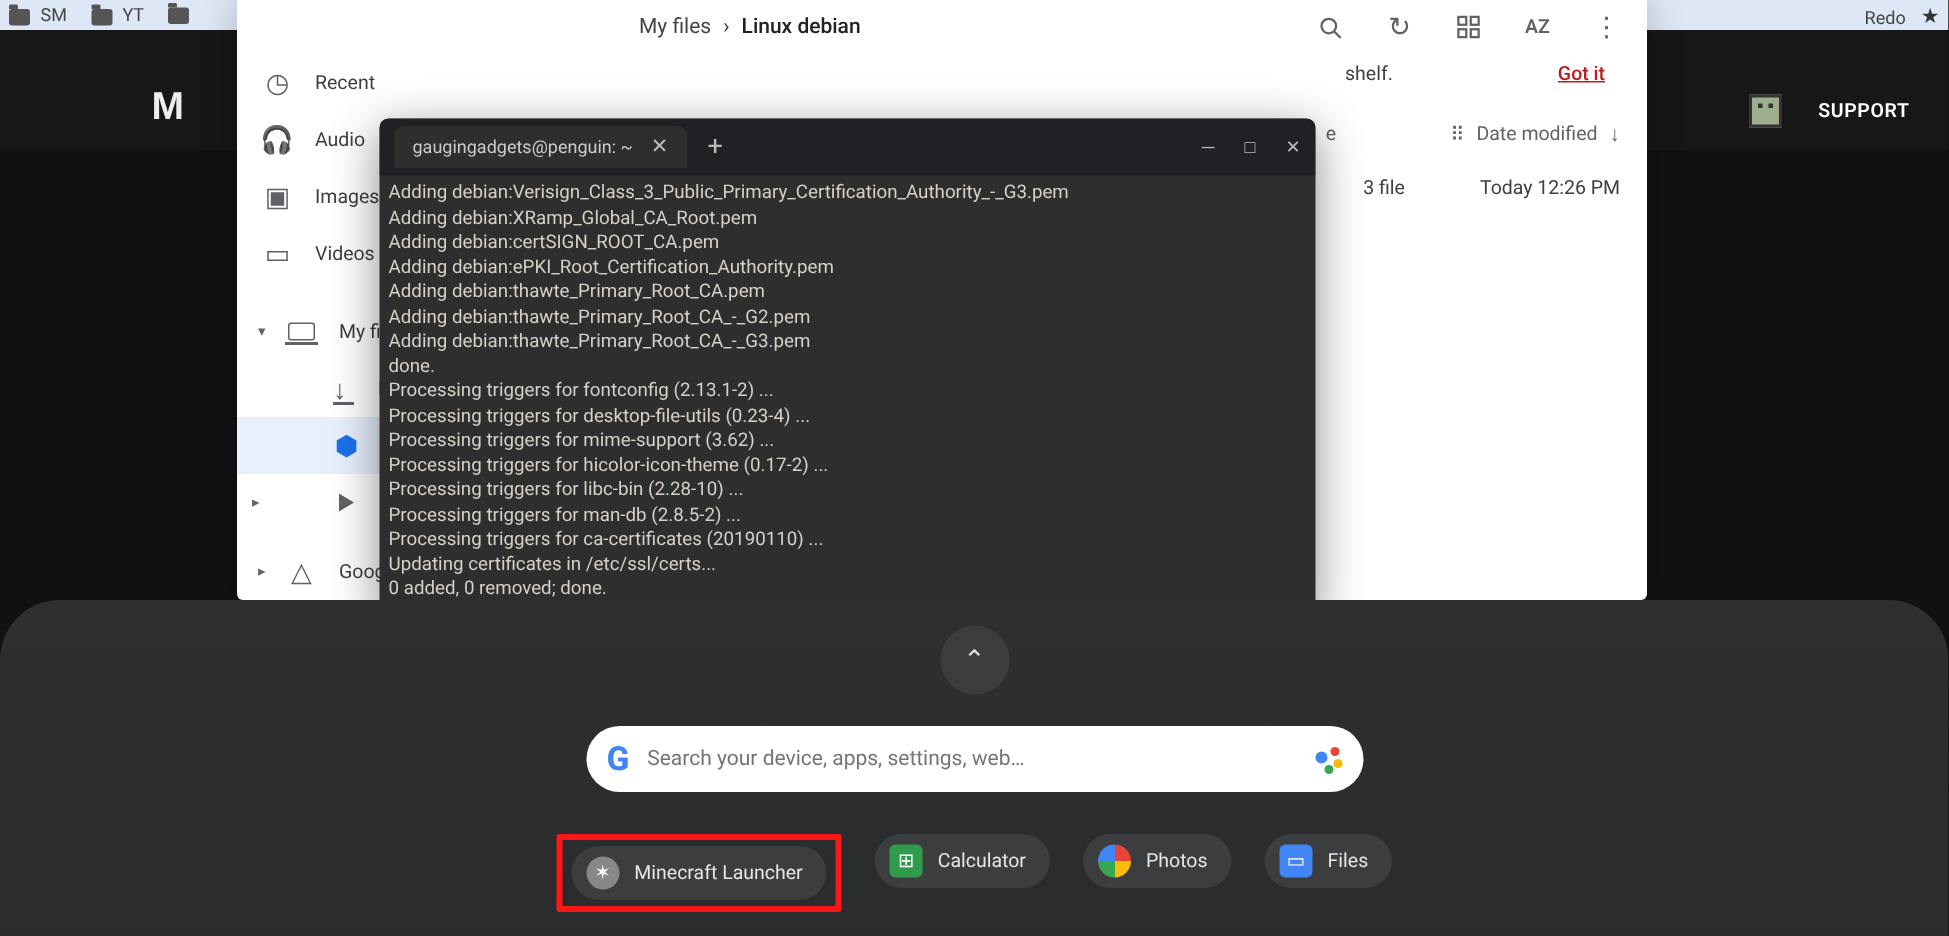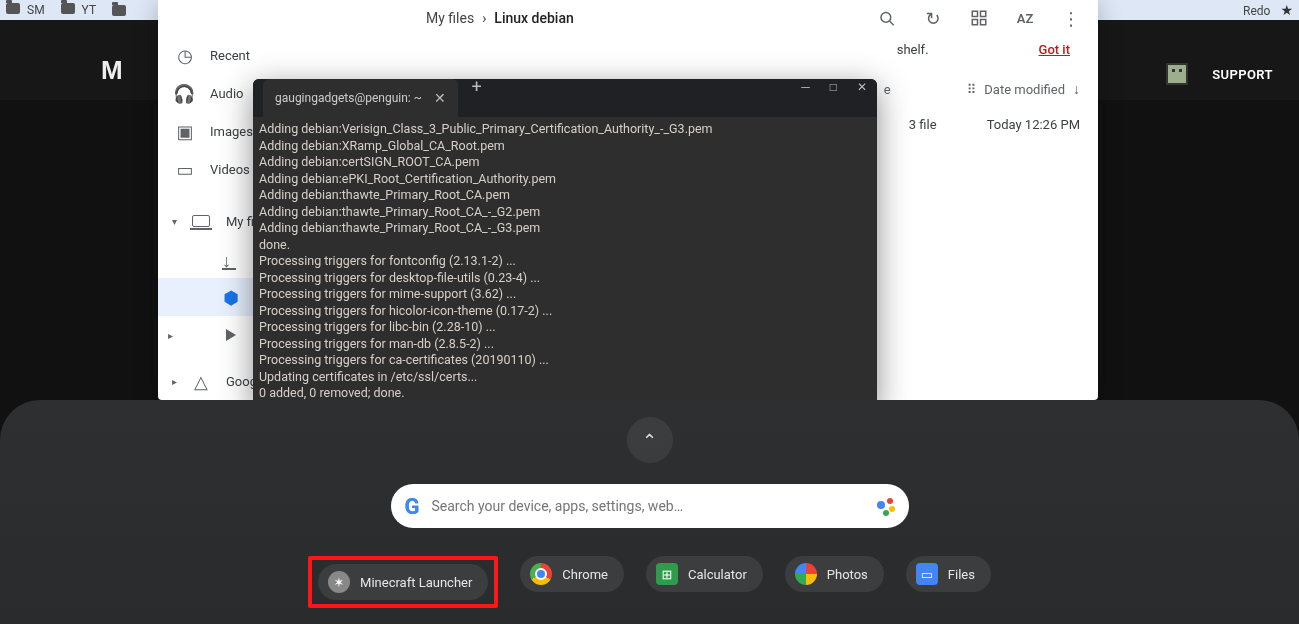--- a/index.html
+++ b/index.html
@@ -1,20 +1,20 @@
 <!DOCTYPE html>
 <html><head>
 <meta charset="utf-8">
 <style>
   * { box-sizing: border-box; margin: 0; padding: 0; font-family: Roboto, "Segoe UI", Arial, sans-serif; }
   body { width: 1299px; height: 624px; overflow: hidden; background: #111; position: relative; }
 
   
   .bookmarks-bar { position:absolute; top:0; left:0; right:0; height:20px; background:#dde7f5; display:flex; align-items:center; padding:0 6px; gap:16px; font-size:12px; color:#444; }
-  .bookmarks-bar .bm { display:flex; align-items:flex-start; gap:4px; }
+  .bookmarks-bar .bm { display:flex; align-items:flex-end; gap:4px; }
   .folder-icon { width:14px; height:11px; background:#555; border-radius:2px; display:inline-block; position:relative; margin-right:3px; }
   .folder-icon::before { content:""; position:absolute; top:-3px; left:0; width:6px; height:3px; background:#555; border-radius:1px 1px 0 0; }
   .bookmarks-bar .right { margin-left:auto; display:flex; align-items:flex-end; gap:10px; }
   .star-icon { color:#333; font-size:14px; }
 
   
   .site-strip { position:absolute; top:20px; left:0; right:0; height:80px; background:#111; }
   .site-topbar { height:28px; background:#171717; }
   .site-navbar { height:52px; background:#171717; display:flex; align-items:center; justify-content:flex-end; padding:0 26px; gap:18px; color:#fff; font-size:13px; font-weight:600; letter-spacing:.4px; }
   .villager-icon { width:22px; height:22px; background:#9cae8c; display:inline-block; border:2px solid #333; position:relative; margin-right:6px; }
@@ -42,21 +42,21 @@
   .files-main { flex:1; padding:0 14px 14px 14px; position:relative; }
   .gotit-bar { display:flex; align-items:flex-start; font-size:13px; color:#3c4043; padding:6px 14px 18px 14px; }
   .gotit { color:#b91c1c; font-weight:500; margin-left:auto;text-decoration:underline; }
   .col-headers { display:flex; align-items:center; color:#5f6368; font-size:13px; gap:8px; padding:6px 4px; }
   .col-spacer { flex:1; }
   .sort-arrow { font-size:14px; }
   .file-row { display:flex; align-items:center; color:#3c4043; font-size:13px; padding:14px 4px; }
 
   
   .terminal { position:absolute; top:79px; left:253px; width:624px; height:330px; background:#2e2e2e; color:#d7d0c7; border-radius:6px; box-shadow:0 8px 32px rgba(0,0,0,.45); font-family:"DejaVu Sans Mono","Liberation Mono",monospace; font-size:12.5px; line-height:16.5px; overflow:hidden; }
-  .term-tabs { height:38px; background:#202124; display:flex; padding:0 10px; color:#ccc; font-size:12px; }
+  .term-tabs { height:38px; background:#202124; display:flex; align-items:center; padding:0 10px; color:#ccc; font-size:12px; }
   .term-tab { background:#2e2e2e; padding:6px 12px; border-radius:6px 6px 0 0; display:flex; align-items:center; gap:12px; }
   .term-close-tab { color:#bbb; font-size:14px; cursor:default; }
   .term-new { margin-left:14px; font-size:18px; color:#bbb; }
   .term-win-controls { margin-left:auto; display:flex; gap:20px; color:#bbb; }
   .term-body { padding:4px 6px; white-space:pre; }
 
   
   .launcher { position:absolute; left:0; right:0; bottom:0; height:224px; background:linear-gradient(#2e2f31 0%, #2a2b2d 100%); border-radius:40px 40px 0 0; display:flex; flex-direction:column; align-items:center; padding-top:18px; }
   .expand-btn { width:44px; height:44px; border-radius:50%; background:rgba(255,255,255,.07); box-shadow:0 0 0 1px rgba(255,255,255,.08); display:flex; align-items:center; justify-content:center; color:#ddd; font-size:18px; margin-bottom:22px; }
   .search-pill { width:518px; height:44px; background:#fff; border-radius:25px; display:flex; align-items:center; padding:0 14px; gap:12px; margin-bottom:28px; }
@@ -266,24 +266,20 @@
       </div>
   </div>
   <div class="dock">
     <div class="highlight-box">
       <div class="dock-item">
         <span class="dock-icon i-minecraft">✶</span>
         <span>Minecraft Launcher</span>
       </div>
     </div>
     <div class="dock-item">
-      <span class="chrome-logo"></span>
-      <span>Chrome</span>
-    </div>
-    <div class="dock-item">
       <span class="dock-icon i-calc">⊞</span>
       <span>Calculator</span>
     </div>
     <div class="dock-item">
       <span class="dock-icon i-photos"></span>
       <span>Photos</span>
     </div>
     <div class="dock-item">
       <span class="dock-icon i-files">▭</span>
       <span>Files</span>

